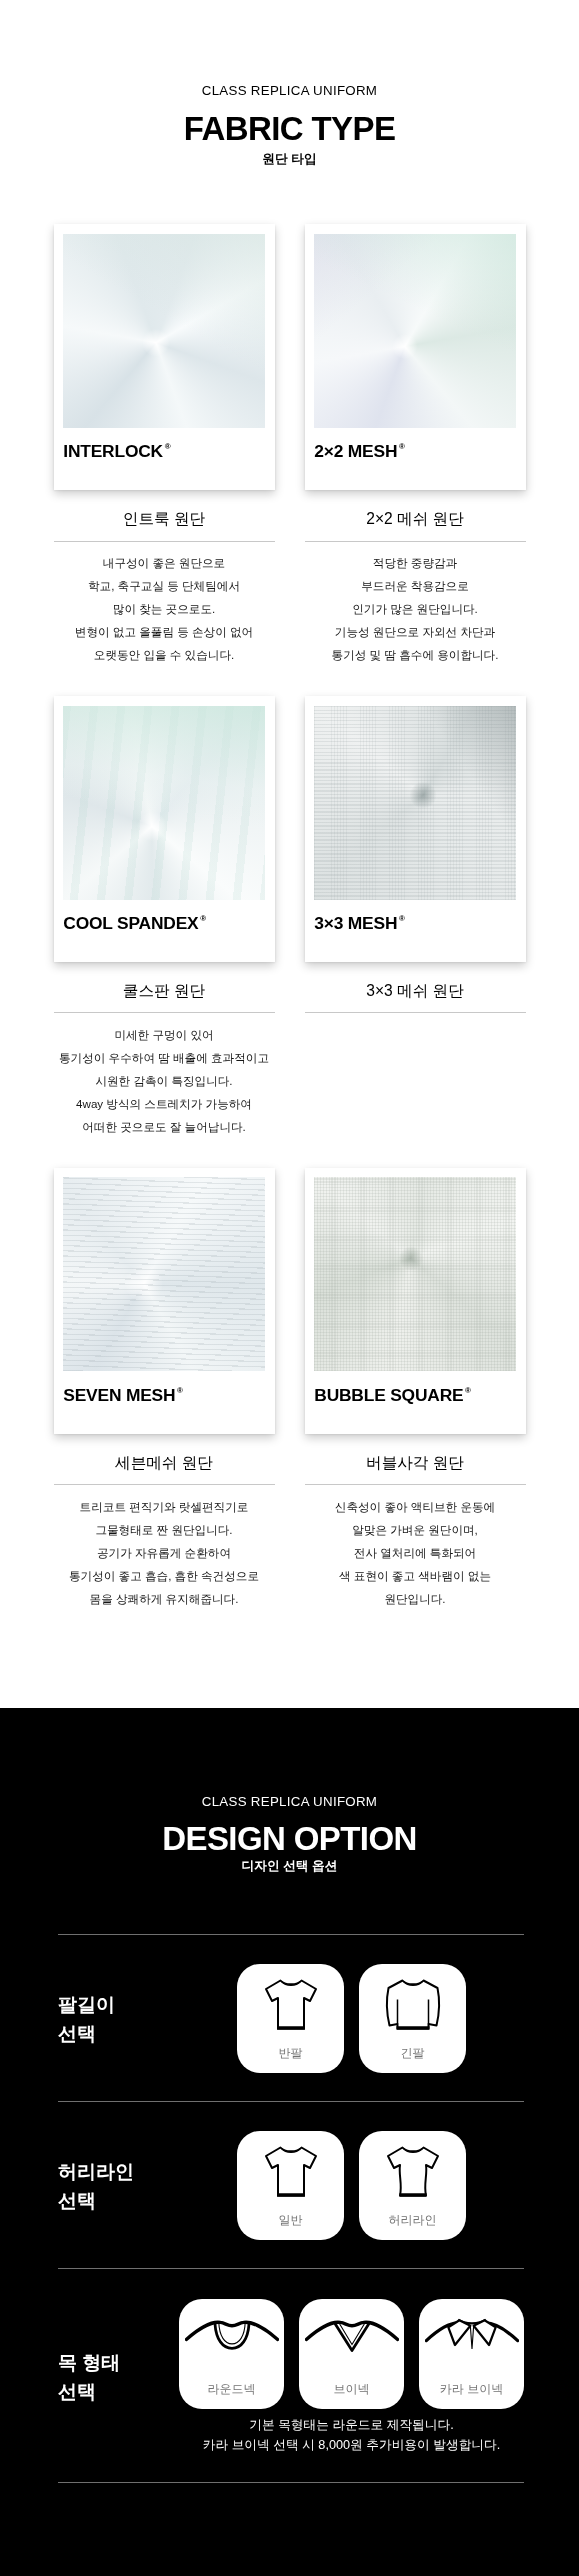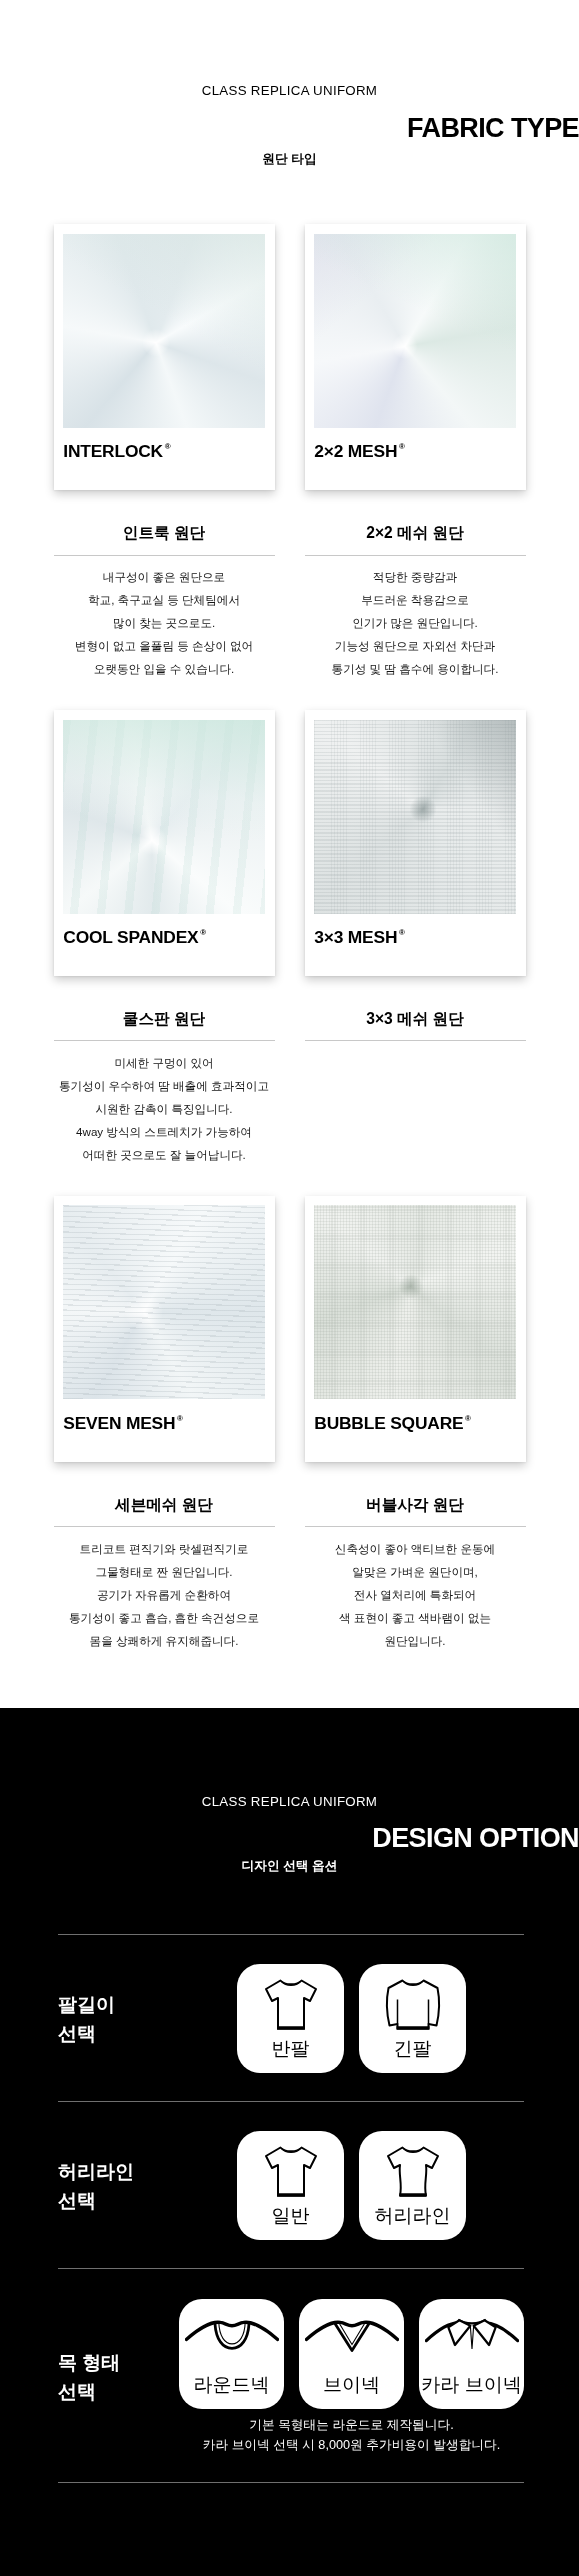--- a/index.html
+++ b/index.html
@@ -2,30 +2,30 @@
 <html style="font-size:9.3px"><head>
 <meta charset="utf-8">
 <style>
   * { margin:0; padding:0; box-sizing:border-box; }
   body { background:#ffffff; font-family:"Liberation Sans","DejaVu Sans",sans-serif; color:#000; }
   .page { width:579px; margin:0 auto; overflow:hidden; }
 
   
   .fabric-section { height:1708px; padding-top:83px; background:#ffffff; }
   .eyebrow { font-size:13.3px; line-height:16px; font-weight:500; letter-spacing:0.3px; text-align:center; }
-  .big-title { margin-top:14px; font-size:27px; line-height:31px; font-weight:800; letter-spacing:-0.6px; text-align:right; }
+  .big-title { margin-top:14px; font-size:33px; line-height:31px; font-weight:800; letter-spacing:-0.6px; text-align:center; }
   .sub-title { margin-top:7px; font-size:12.7px; line-height:16px; font-weight:700; text-align:center; }
 
   .fabric-grid { margin-top:57px; display:grid; grid-template-columns:221px 221px; column-gap:30px; row-gap:29.5px; justify-content:center; }
   .fabric-card { height:266px; padding:9.8px 9.8px 0; background:#fff;
                  box-shadow:0 3.5px 9.3px rgba(0,0,0,.20), 0 0.6px 2.3px rgba(0,0,0,.10); }
   .fabric-photo { width:100%; height:194px; }
   .fabric-name { height:48px; display:flex; align-items:center; font-size:17.4px; font-weight:800; letter-spacing:-0.2px; }
   .reg-mark { font-size:8px; font-weight:700; position:relative; top:-5.2px; margin-left:1.7px; }
-  .fabric-heading { margin-top:34px; font-size:15.6px; line-height:18.5px; font-weight:700; text-align:center; }
+  .fabric-heading { margin-top:20px; font-size:15.6px; line-height:18.5px; font-weight:400; text-align:center; }
   .fabric-divider { margin-top:12px; border:none; border-top:0.6px solid #c8c8c8; }
   .fabric-desc { margin-top:9.8px; font-size:11.6px; line-height:23px; font-weight:500; text-align:center; color:#151515; }
 
   
   .photo-interlock { background:
       radial-gradient(circle at 46% 56%, #ffffff 0%, rgba(255,255,255,0) 9%),
       linear-gradient(210deg, rgba(209,226,221,.55) 0%, rgba(255,255,255,0) 45%),
       conic-gradient(from 20deg at 46% 56%, #e3ebee, #f8fbfc 40deg, #dde6ea 90deg, #f4f8f9 140deg, #d8e2e7 200deg, #f6f9fa 260deg, #e0e9ec 320deg, #e3ebee); }
   .photo-mesh-2x2 { background:
       radial-gradient(circle at 45% 58%, #ffffff 0%, rgba(255,255,255,0) 8%),
@@ -59,21 +59,21 @@
   .design-section .sub-title { margin-top:4.6px; }
   .design-rows { margin:60px 55px 0 58px; }
   .design-row { border-top:0.6px solid #6f6f6f; display:flex; align-items:center; padding:29px 0 28px;gap:11px; }
   .design-row.last-row { padding:30px 0 26px; }
   .group-label { width:110px; flex:none; font-size:19px; line-height:29px; font-weight:700; }
   .opt-col { flex:1; min-width:0; }
   .option-row { display:flex; justify-content:center; gap:15px; }
   .option-card { width:107px; height:109px; background:#ffffff; border-radius:23px; position:relative; color:#000; }
   .last-row .option-card { height:110px; }
   .opt-icon { position:absolute; top:12.7px; left:0; width:100%; display:flex; justify-content:center; }
-  .opt-label { position:absolute; bottom:11.6px; left:0; width:100%; text-align:center; font-size:19px; font-weight:500; color:#000000; }
+  .opt-label { position:absolute; bottom:11.6px; left:0; width:100%; text-align:center; font-size:12px; font-weight:500; color:#737373; }
   .design-note { margin-top:7px; font-size:12.7px; line-height:19.7px; font-weight:400; text-align:center; }
   .bottom-divider { border:none; border-top:0.6px solid #6f6f6f; }
 </style>
 </head>
 <body>
 
 <div class="page">
 
   <section class="fabric-section">
     <div class="eyebrow">CLASS REPLICA UNIFORM</div>

